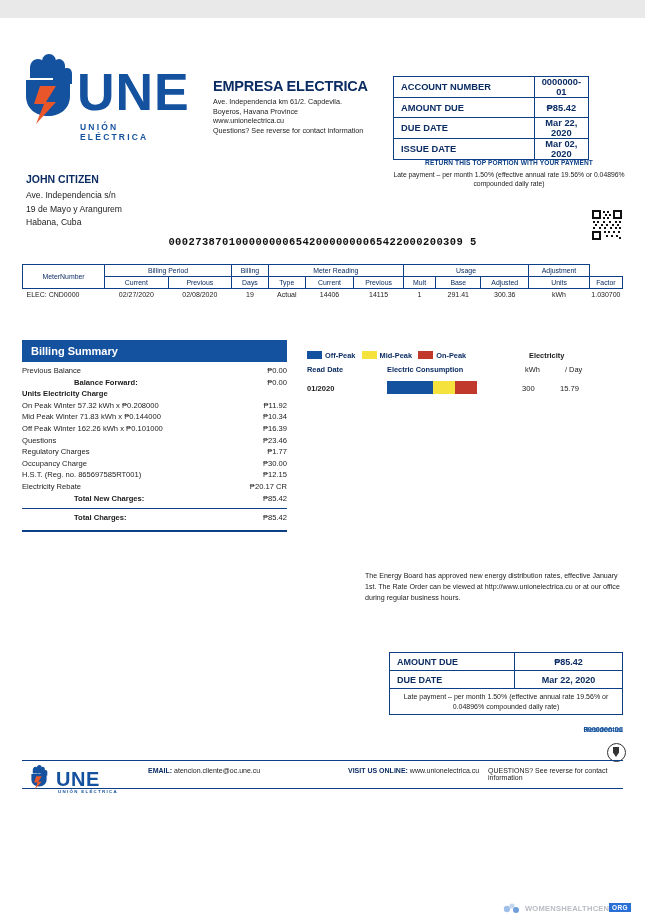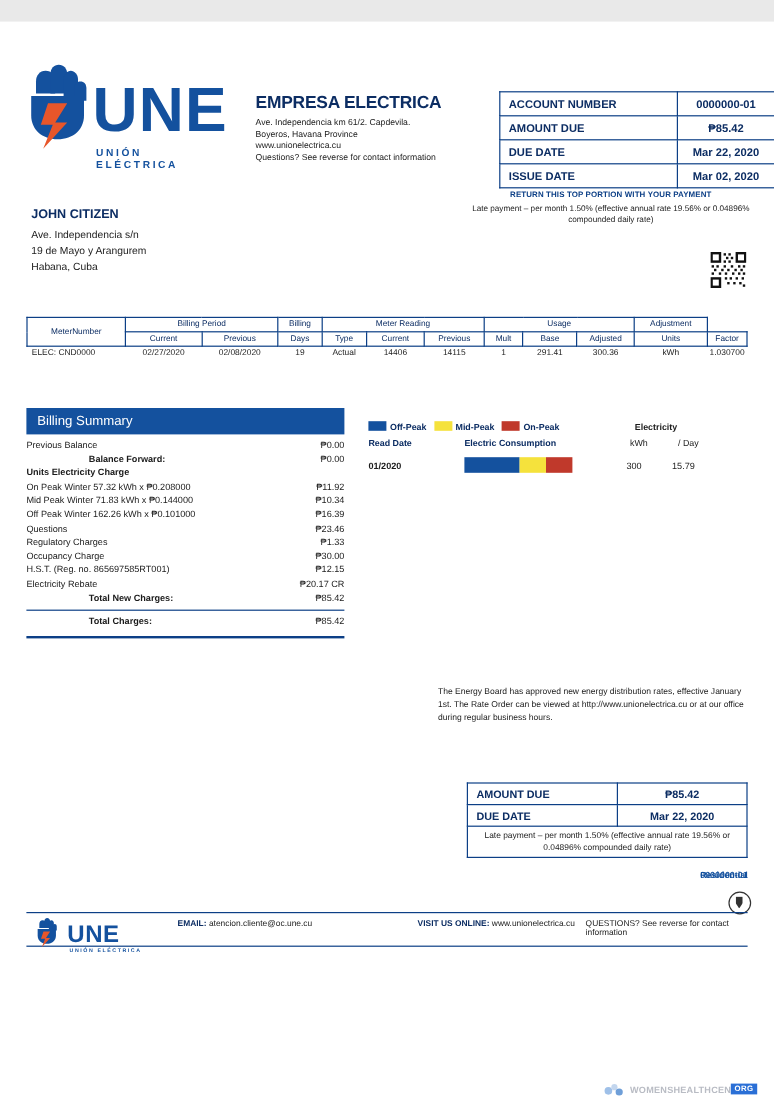--- a/index.html
+++ b/index.html
@@ -27,21 +27,21 @@
   }
 
   
   .company-name{
     left:213px;top:60px;width:180px;
     font-size:14.5px;font-weight:bold;color:#0c2d63;letter-spacing:-0.2px;
   }
   .company-addr{left:213px;top:79px;width:190px;font-size:7.2px;line-height:9.6px;color:#1b1b1b;}
 
   
-  .acct-table{left:416px;top:58px;width:230px;border-collapse:collapse;padding-left:12px;}
+  .acct-table{left:393px;top:58px;width:196px;border-collapse:collapse;padding-left:12px;}
   .acct-table td{
     border:1px solid #0c3f86;height:19px;font-size:9.3px;padding:0 7px;
     color:#0c2d63;
   }
   .acct-table td.k{font-weight:bold;width:133px;}
   .acct-table td.v{text-align:center;font-weight:bold;color:#0c2d63;}
 
   .return-note{
     left:393px;top:141px;width:232px;text-align:center;
     font-size:6.6px;font-weight:bold;color:#0c3f86;letter-spacing:.1px;
@@ -72,21 +72,21 @@
     color:#0c2d63;
   }
   .meter td.data{color:#1b1b1b;font-weight:normal;font-size:7px;border:none;}
   .meter tr.datarow td{border-left:none;border-right:none;border-bottom:none;border-top:1px solid #0c3f86;}
 
   
   .bs-head{
     left:22px;top:322px;width:265px;height:22px;background:#14519e;
   }
   .bs-head span{
-    position:absolute;left:9px;top:5px;color:#fff;font-size:11px;font-weight:normal;
+    position:absolute;left:9px;top:5px;color:#fff;font-size:11px;font-weight:bold;
   }
   .bs{left:22px;top:348px;width:265px;font-size:7.6px;color:#1b1b1b;}
   .bs .row{position:relative;height:11.6px;}
   .bs .lbl{position:absolute;left:0;}
   .bs .lbl.ind{left:52px;font-weight:bold;}
   .bs .lbl.b{font-weight:bold;}
   .bs .amt{position:absolute;right:0;text-align:right;}
   .bs hr{border:none;border-top:1px solid #0c3f86;margin:3px 0 4px 0;}
   .bs .thick{border-top:2px solid #0c3f86;}
 
@@ -229,20 +229,21 @@
         <rect x="21" y="21" width="2" height="2"></rect>
           <rect x="26" y="21" width="2" height="2"></rect>
         <rect x="14" y="25" width="2" height="2"></rect>
           <rect x="19" y="25" width="2" height="2"></rect>
         <rect x="24" y="25" width="2" height="2"></rect>
           <rect x="27" y="27" width="2" height="2"></rect>
       </g>
     </svg>
   </div>
 
+  <div class="abs ocr">00027387010000000065420000000065422000200309 5</div>
 
   <table class="abs meter">
     <tbody>
         <tr>
       <td rowspan="2" style="width:88px;">MeterNumber</td>
       <td colspan="2">Billing Period</td>
       <td rowspan="1" style="width:36px;">Billing</td>
       <td colspan="3">Meter Reading</td>
       <td colspan="3">Usage</td>
       <td rowspan="1" style="width:62px;">Adjustment</td>
@@ -305,21 +306,21 @@
     <div class="row">
       <span class="lbl">Off Peak Winter 162.26 kWh x ₱0.101000</span>
       <span class="amt">₱16.39</span>
     </div>
     <div class="row">
       <span class="lbl">Questions</span>
       <span class="amt">₱23.46</span>
     </div>
     <div class="row">
       <span class="lbl">Regulatory Charges</span>
-      <span class="amt">₱1.33</span>
+      <span class="amt">₱1.77</span>
     </div>
     <div class="row">
       <span class="lbl">Occupancy Charge</span>
       <span class="amt">₱30.00</span>
     </div>
     <div class="row">
       <span class="lbl">H.S.T. (Reg. no. 865697585RT001)</span>
       <span class="amt">₱12.15</span>
     </div>
     <div class="row">

